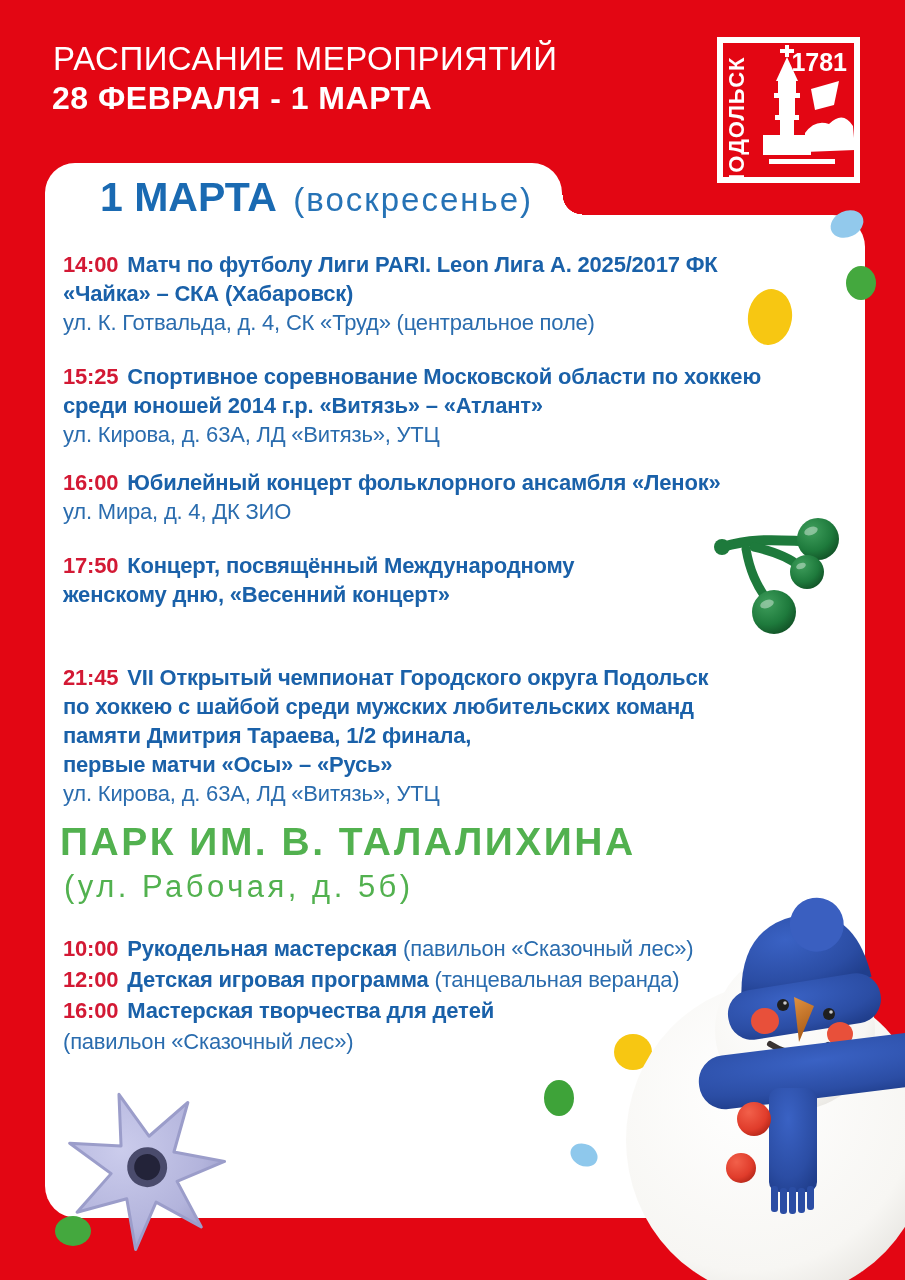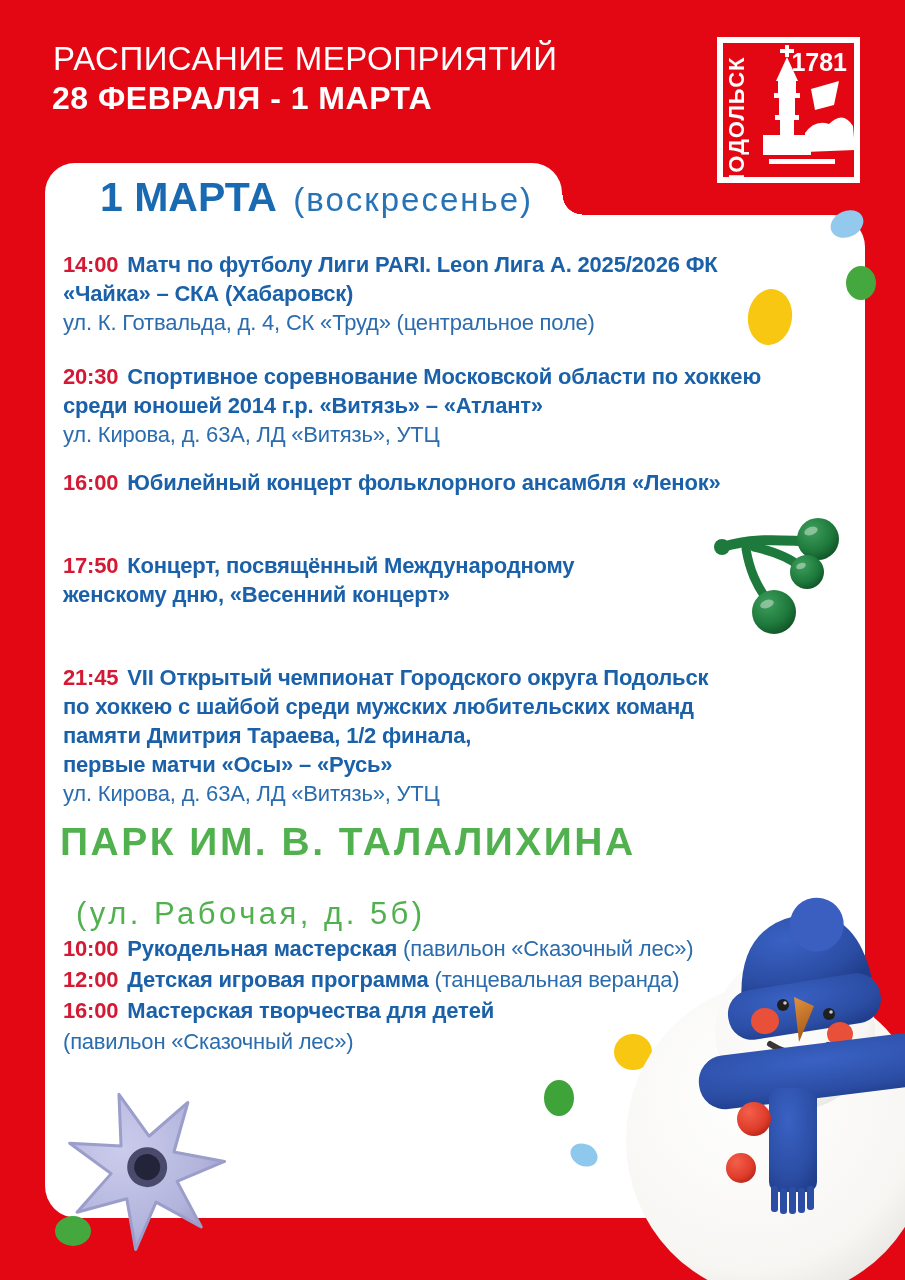--- a/index.html
+++ b/index.html
@@ -21,21 +21,21 @@
   .day-heading{position:absolute;left:63px;top:174px;white-space:nowrap;margin-left:37px;}
   .day-title{font-size:41px;font-weight:800;color:#1a6ab2;}
   .day-subtitle{font-size:33px;font-weight:400;color:#2673b6;letter-spacing:2px;margin-left:12px;}
   
   .event{position:absolute;left:63px;width:755px;font-size:22px;line-height:29px;letter-spacing:-.2px;}
   .event .time{color:#d31934;font-weight:700;margin-right:9px;}
   .event .etitle{color:#1a61a9;font-weight:700;white-space:pre-line;}
   .event .venue{color:#2a6cae;font-weight:400;}
   
   .park-title{position:absolute;left:60px;top:820px;font-size:39px;font-weight:800;color:#52b14f;letter-spacing:2.5px;white-space:nowrap;}
-  .park-subtitle{position:absolute;left:76px;top:869px;font-size:31px;font-weight:400;color:#52b14f;letter-spacing:3.5px;white-space:nowrap;margin-top:27px;}
+  .park-subtitle{position:absolute;left:64px;top:869px;font-size:31px;font-weight:400;color:#52b14f;letter-spacing:3.5px;white-space:nowrap;}
   .park-events{position:absolute;left:63px;top:933px;width:700px;font-size:22px;line-height:31px;letter-spacing:-.2px;}
   .park-event .time{color:#d31934;font-weight:700;margin-right:9px;margin-top:32px;}
   .park-event .ptitle{color:#1a61a9;font-weight:700;margin-top:16px;}
   .park-event .note{color:#2a6cae;font-weight:400;margin-left:6px;}
   .park-event .note.block-note{display:block;margin-left:0;}
   
   .deco{position:absolute;left:0;top:0;width:905px;height:1280px;pointer-events:none;}
 </style>
 </head>
 <body>
@@ -68,31 +68,32 @@
   <div class="card-tab"></div>
   <div class="card"></div>
   <div class="card-fillet"></div>
 
   <div class="day-heading">
     <span class="day-title">1 МАРТА</span>
     <span class="day-subtitle">(воскресенье)</span>
   </div>
 
   <div class="event" style="top:250px">
-    <span class="time">14:00</span><span class="etitle">Матч по футболу Лиги PARI. Leon Лига А. 2025/2026 ФК
+    <span class="time">14:00</span><span class="etitle">Матч по футболу Лиги PARI. Leon Лига А. 2025/2017 ФК
 «Чайка» – СКА (Хабаровск)</span>
     <div class="venue">ул. К. Готвальда, д. 4, СК «Труд» (центральное поле)</div>
   </div>
   <div class="event" style="top:362px">
-    <span class="time">20:30</span><span class="etitle">Спортивное соревнование Московской области по хоккею
+    <span class="time">15:25</span><span class="etitle">Спортивное соревнование Московской области по хоккею
 среди юношей 2014 г.р. «Витязь» – «Атлант»</span>
     <div class="venue">ул. Кирова, д. 63А, ЛД «Витязь», УТЦ</div>
   </div>
   <div class="event" style="top:468px">
     <span class="time">16:00</span><span class="etitle">Юбилейный концерт фольклорного ансамбля «Ленок»</span>
+    <div class="venue">ул. Мира, д. 4, ДК ЗИО</div>
   </div>
   <div class="event" style="top:551px">
     <span class="time">17:50</span><span class="etitle">Концерт, посвящённый Международному
 женскому дню, «Весенний концерт»</span>
   </div>
   <div class="event" style="top:663px">
     <span class="time">21:45</span><span class="etitle">VII Открытый чемпионат Городского округа Подольск
 по хоккею с шайбой среди мужских любительских команд
 памяти Дмитрия Тараева, 1/2 финала,
 первые матчи «Осы» – «Русь»</span>

